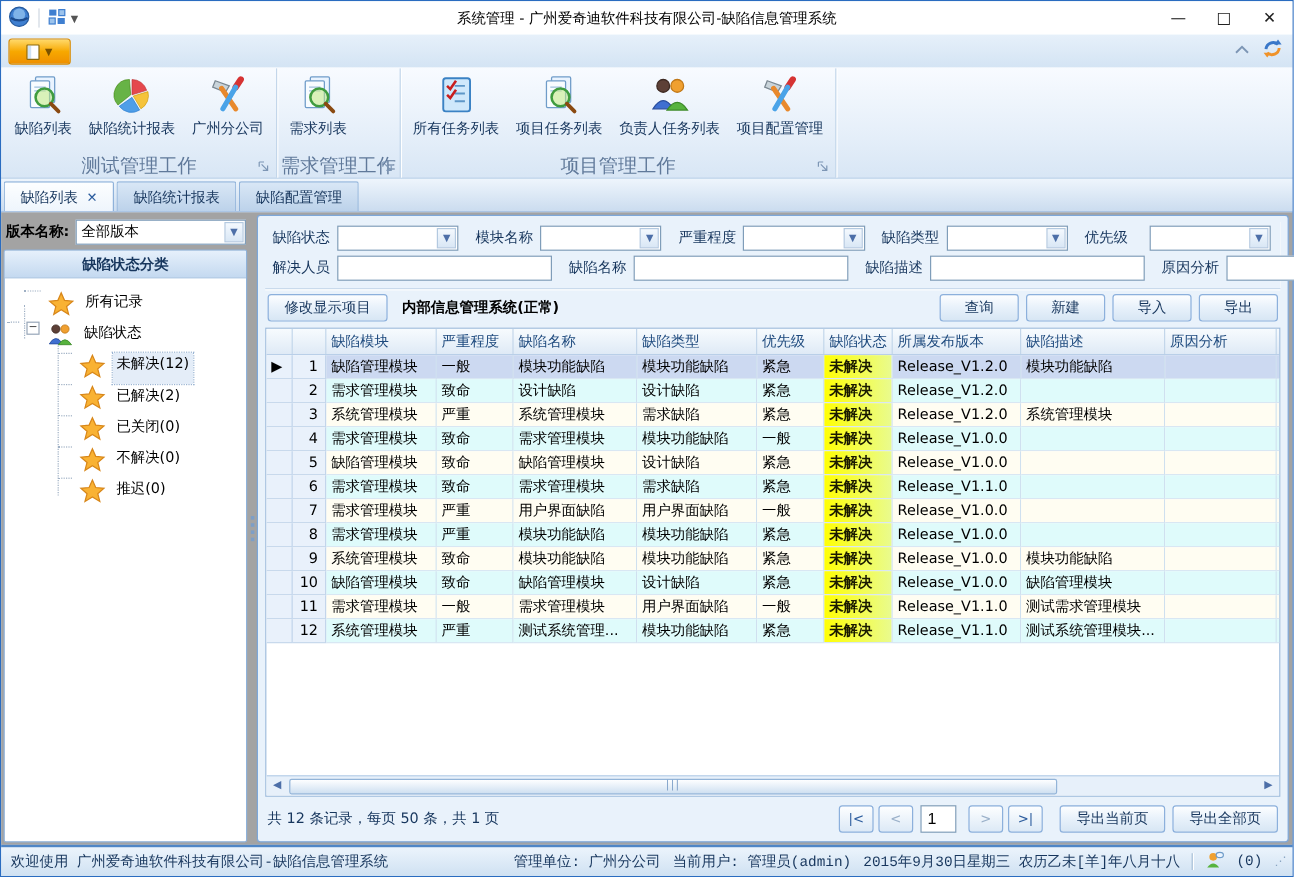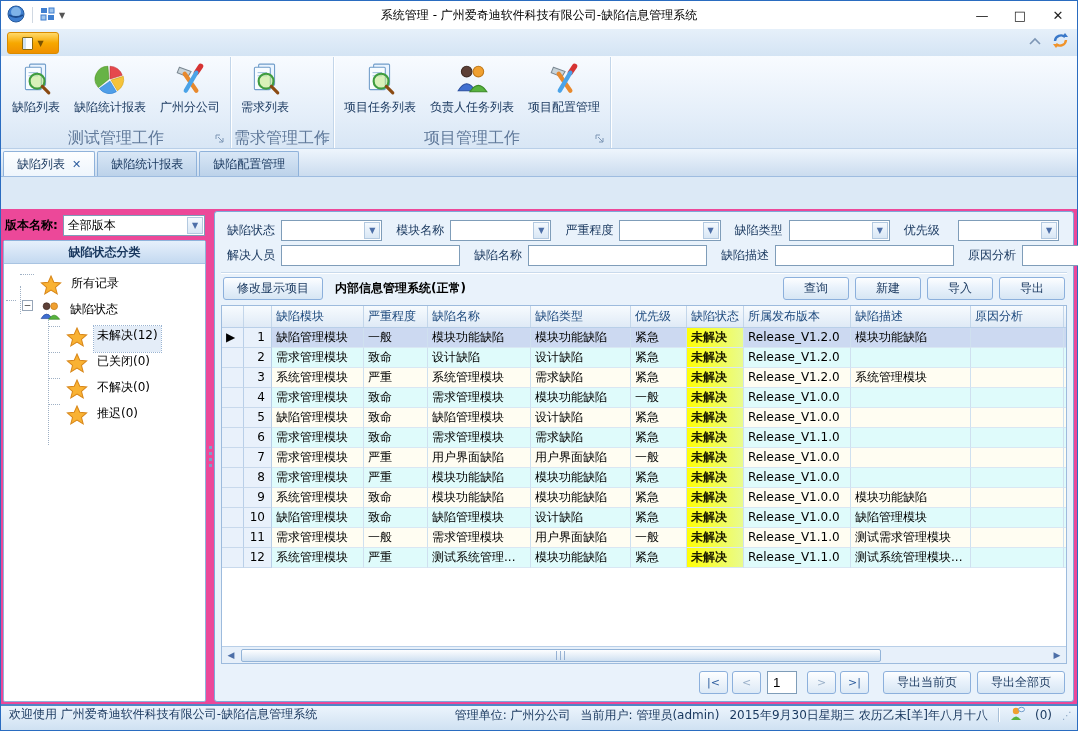--- a/index.html
+++ b/index.html
@@ -44,21 +44,21 @@
 
   
   .doctabs { height:28px; background:linear-gradient(#eef5fc,#cbdcef); display:flex; align-items:flex-end; gap:2px;
     padding:0 0 0 2px; border-bottom:1px solid #9ebce0; flex:0 0 auto; }
   .doctab { height:25px; padding:0 13px; display:flex; align-items:center; gap:7px; color:#17365d;
     background:linear-gradient(#d9e7f6,#bcd2ea); border:1px solid #8fb2da; border-bottom:none; border-radius:2px 2px 0 0; }
   .doctab.active { background:linear-gradient(#fdfeff,#eef5fc); }
   .doctab .x { color:#2d5d9e; font-size:11px; font-weight:bold; }
 
   
-  .content { flex:1; display:flex; background:#ec4899; padding:2px 3px 2px 2px; min-height:0;margin-top:32px; }
+  .content { flex:1; display:flex; background:#a3a3a3; padding:2px 3px 2px 2px; min-height:0; }
 
   
   .sidebar { width:203px; display:flex; flex-direction:column; flex:0 0 auto; }
   .version-row { height:29px; display:flex; align-items:center; gap:5px; padding:3px 1px 4px 2px; }
   .version-row .vlabel { font-weight:bold; white-space:nowrap; }
   .combo { position:relative; background:#fff; border:1px solid #7f9db9; height:21px; flex:1; }
   .combo .arrow { position:absolute; right:1px; top:1px; bottom:1px; width:16px;
     background:linear-gradient(#f4f9fe,#d9e7f5); border:1px solid #b3c9e0; display:flex; align-items:center; justify-content:center;
     color:#4d6fa8; font-size:8px; }
   .combo .val { line-height:19px; padding:0 4px; }
@@ -118,21 +118,21 @@
   .grid-footer { height:33px; flex:0 0 auto; display:flex; align-items:center; gap:6px; padding:6px 2px 2px; }
   .summary { color:#17365d; }
   .pg-btn { width:29px; height:23px; display:inline-flex; align-items:center; justify-content:center;
     background:linear-gradient(#fdfeff,#dce9f6); border:1px solid #8cb0dc; border-radius:3px; color:#2d5d9e; font-size:11px; }
   .pg-btn.disabled { color:#9ab0c9; }
   .pg-input { width:30px; height:23px; border:1px solid #7f9db9; background:#fff; text-align:left; padding:3px 5px; }
   .export-btn { margin-left:8px; }
 
   
   .statusbar { height:26px; flex:0 0 auto; border-top:2px solid #4f86c6; background:linear-gradient(#ecf4fc,#cfe1f2);
-    display:flex; align-items:flex-start; padding:0 6px 0 8px; color:#17365d; gap:22px; }
+    display:flex; align-items:center; padding:0 6px 0 8px; color:#17365d; gap:22px;font-family:Liberation Mono, monospace; }
   .sb-sep { width:1px; height:14px; background:#a8c0d8; box-shadow:1px 0 0 #fff; }
   .sb-right { margin-left:auto; display:flex; align-items:center; gap:10px; }
   .grip { color:#8aa5c2; font-size:10px; letter-spacing:-1px; }
 </style>
 </head>
 <body>
 
 <div class="window">
 
   <div class="titlebar">
@@ -233,20 +233,31 @@
           <span class="rgroup-title">需求管理工作</span>
           <span class="launcher"><svg width="12" height="12" viewBox="0 0 12 12">
               <path d="M2 2 h4 M2 2 v4 M4 4 L9 9 M9 5 v4 h-4" fill="none" stroke="#7d96b5"></path>
             </svg></span>
         </div>
       </div>
       <div class="rgroup">
         <div class="rgroup-btns">
           <div class="big-btn">
             <span class="bi"><svg width="34" height="34" viewBox="0 0 32 32">
+                <rect x="6" y="3" width="21" height="26" rx="2" fill="#cfe8fb" stroke="#3b82c4" stroke-width="1.5"></rect>
+                <line x1="15" y1="9" x2="23" y2="9" stroke="#5e97c8" stroke-width="1.5"></line>
+                <line x1="15" y1="15" x2="23" y2="15" stroke="#5e97c8" stroke-width="1.5"></line>
+                <line x1="15" y1="21" x2="23" y2="21" stroke="#5e97c8" stroke-width="1.5"></line>
+                <path d="M9 9 l2.5 2.5 L16 5" fill="none" stroke="#c81e1e" stroke-width="2"></path>
+                <path d="M9 16 l2.5 2.5 L16 12" fill="none" stroke="#c81e1e" stroke-width="2"></path>
+              </svg></span>
+            <span class="blbl">所有任务列表</span>
+          </div>
+          <div class="big-btn">
+            <span class="bi"><svg width="34" height="34" viewBox="0 0 32 32">
                 <rect x="10" y="2" width="15" height="20" rx="1" fill="#eaf4ff" stroke="#6f9cc9"></rect>
                 <rect x="6" y="5" width="15" height="21" rx="1" fill="#f8fcff" stroke="#6f9cc9"></rect>
                 <line x1="9" y1="10" x2="18" y2="10" stroke="#9fc0dd"></line>
                 <line x1="9" y1="13" x2="18" y2="13" stroke="#9fc0dd"></line>
                 <circle cx="17" cy="18" r="7" fill="#bfe77f" fill-opacity="0.55" stroke="#3f9c3f" stroke-width="2"></circle>
                 <line x1="22" y1="23" x2="28" y2="29" stroke="#8a4a12" stroke-width="3" stroke-linecap="round"></line>
               </svg></span>
             <span class="blbl">项目任务列表</span>
           </div>
           <div class="big-btn">
@@ -324,20 +335,28 @@
                 </svg></span>
               <span class="tlabel">缺陷状态</span>
             </div>
             <div class="tree-item sel">
               <span style="width:36px"></span>
               <span style="width:12px" class="dot-h"></span>
               <span class="ti"><svg width="22" height="22" viewBox="0 0 32 32">
                   <polygon points="16,3 20,12 30,13 22.5,19.5 25,29 16,23.5 7,29 9.5,19.5 2,13 12,12" fill="#f9b233" stroke="#d8871a" stroke-width="1.5"></polygon>
                 </svg></span>
               <span class="tlabel">未解决(12)</span>
+            </div>
+            <div class="tree-item">
+              <span style="width:36px"></span>
+              <span style="width:12px" class="dot-h"></span>
+              <span class="ti"><svg width="22" height="22" viewBox="0 0 32 32">
+                  <polygon points="16,3 20,12 30,13 22.5,19.5 25,29 16,23.5 7,29 9.5,19.5 2,13 12,12" fill="#f9b233" stroke="#d8871a" stroke-width="1.5"></polygon>
+                </svg></span>
+              <span class="tlabel">已解决(2)</span>
             </div>
             <div class="tree-item">
               <span style="width:36px"></span>
               <span style="width:12px" class="dot-h"></span>
               <span class="ti"><svg width="22" height="22" viewBox="0 0 32 32">
                   <polygon points="16,3 20,12 30,13 22.5,19.5 25,29 16,23.5 7,29 9.5,19.5 2,13 12,12" fill="#f9b233" stroke="#d8871a" stroke-width="1.5"></polygon>
                 </svg></span>
               <span class="tlabel">已关闭(0)</span>
             </div>
             <div class="tree-item">
@@ -604,20 +623,21 @@
             </div>
         </div>
         <div class="hscroll">
           <div class="hs-arrow">◀</div>
           <div class="hs-thumb">|||</div>
           <div class="hs-arrow" style="margin-left:auto;">▶</div>
         </div>
       </div>
 
       <div class="grid-footer">
+        <span class="summary">共 12 条记录，每页 50 条，共 1 页</span>
         <span class="tb-spacer"></span>
         <span id="pager-before"><span class="pg-btn" style="margin-left: 4px;">|&lt;</span><span class="pg-btn disabled" style="margin-left: 4px;">&lt;</span></span>
         <input class="pg-input" value="1" style="">
         <span id="pager-after"><span class="pg-btn disabled" style="margin-left: 4px;">&gt;</span><span class="pg-btn" style="margin-left: 4px;">&gt;|</span></span>
         <div class="btn export-btn">导出当前页</div>
         <div class="btn">导出全部页</div>
       </div>
 
     </div>
   </div>

